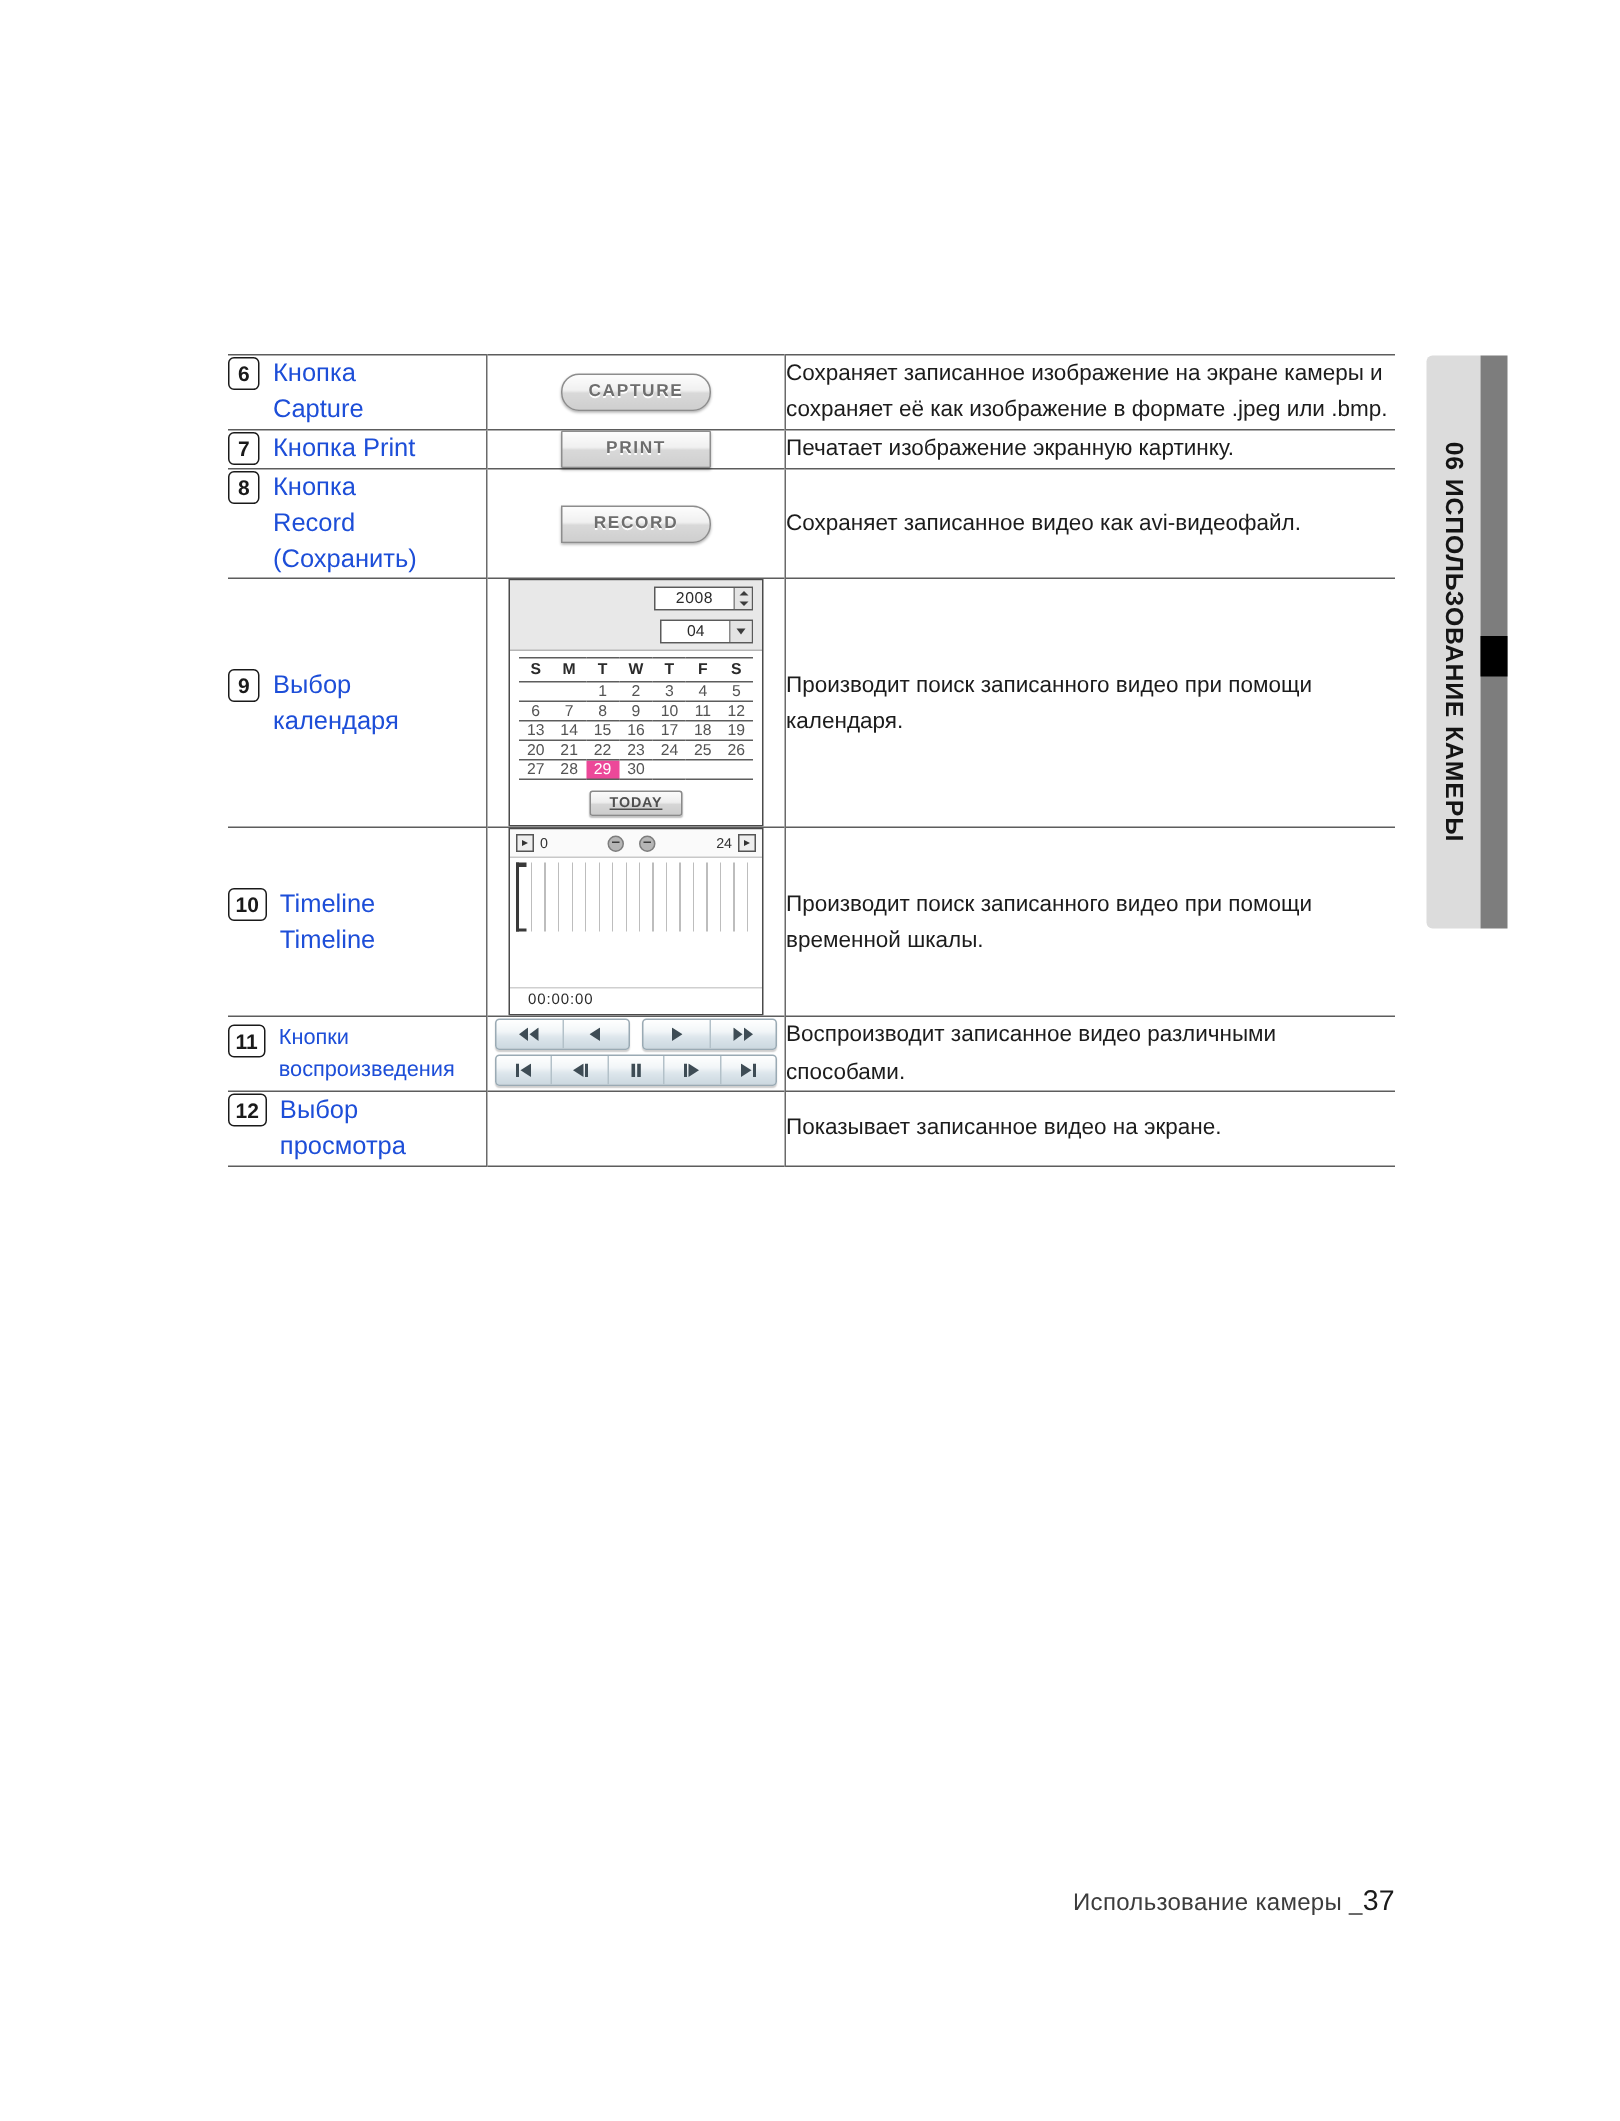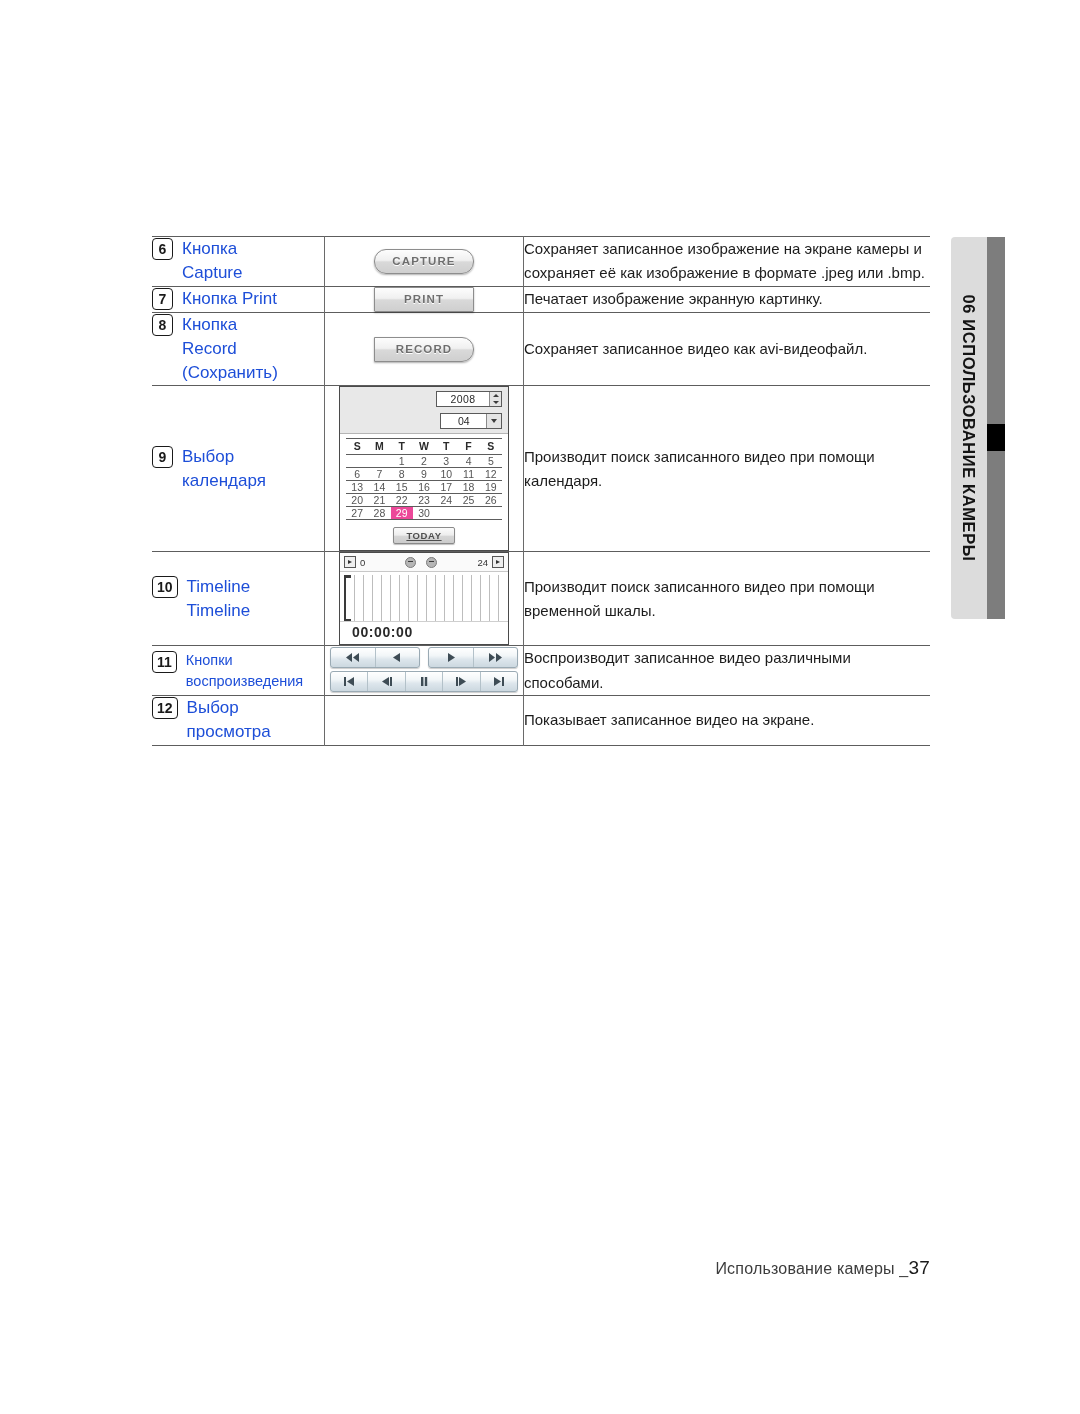--- a/index.html
+++ b/index.html
@@ -367,26 +367,27 @@
     content: "";
     position: absolute;
     left: -2.2px;
     width: 7px;
     height: 2.2px;
     background: #3a3a3a;
   }
   .tl-body::before { top: 0; }
   .tl-body::after { bottom: 0; }
   .tl-time {
-    font-size: 14px;
-    font-weight: bold;
+    font-size: 10px;
+    font-weight: normal;
     letter-spacing: 0.6px;
     color: #2a2a2a;
     padding: 2px 4px 4px 12px;
     border-top: 1px solid #cfcfcf;
+    margin-top: 37px;
   }
 
   
   .pb-wrap {
     display: inline-block;
     width: 188px;
   }
   .pb-row {
     display: flex;
     margin-bottom: 3px;

